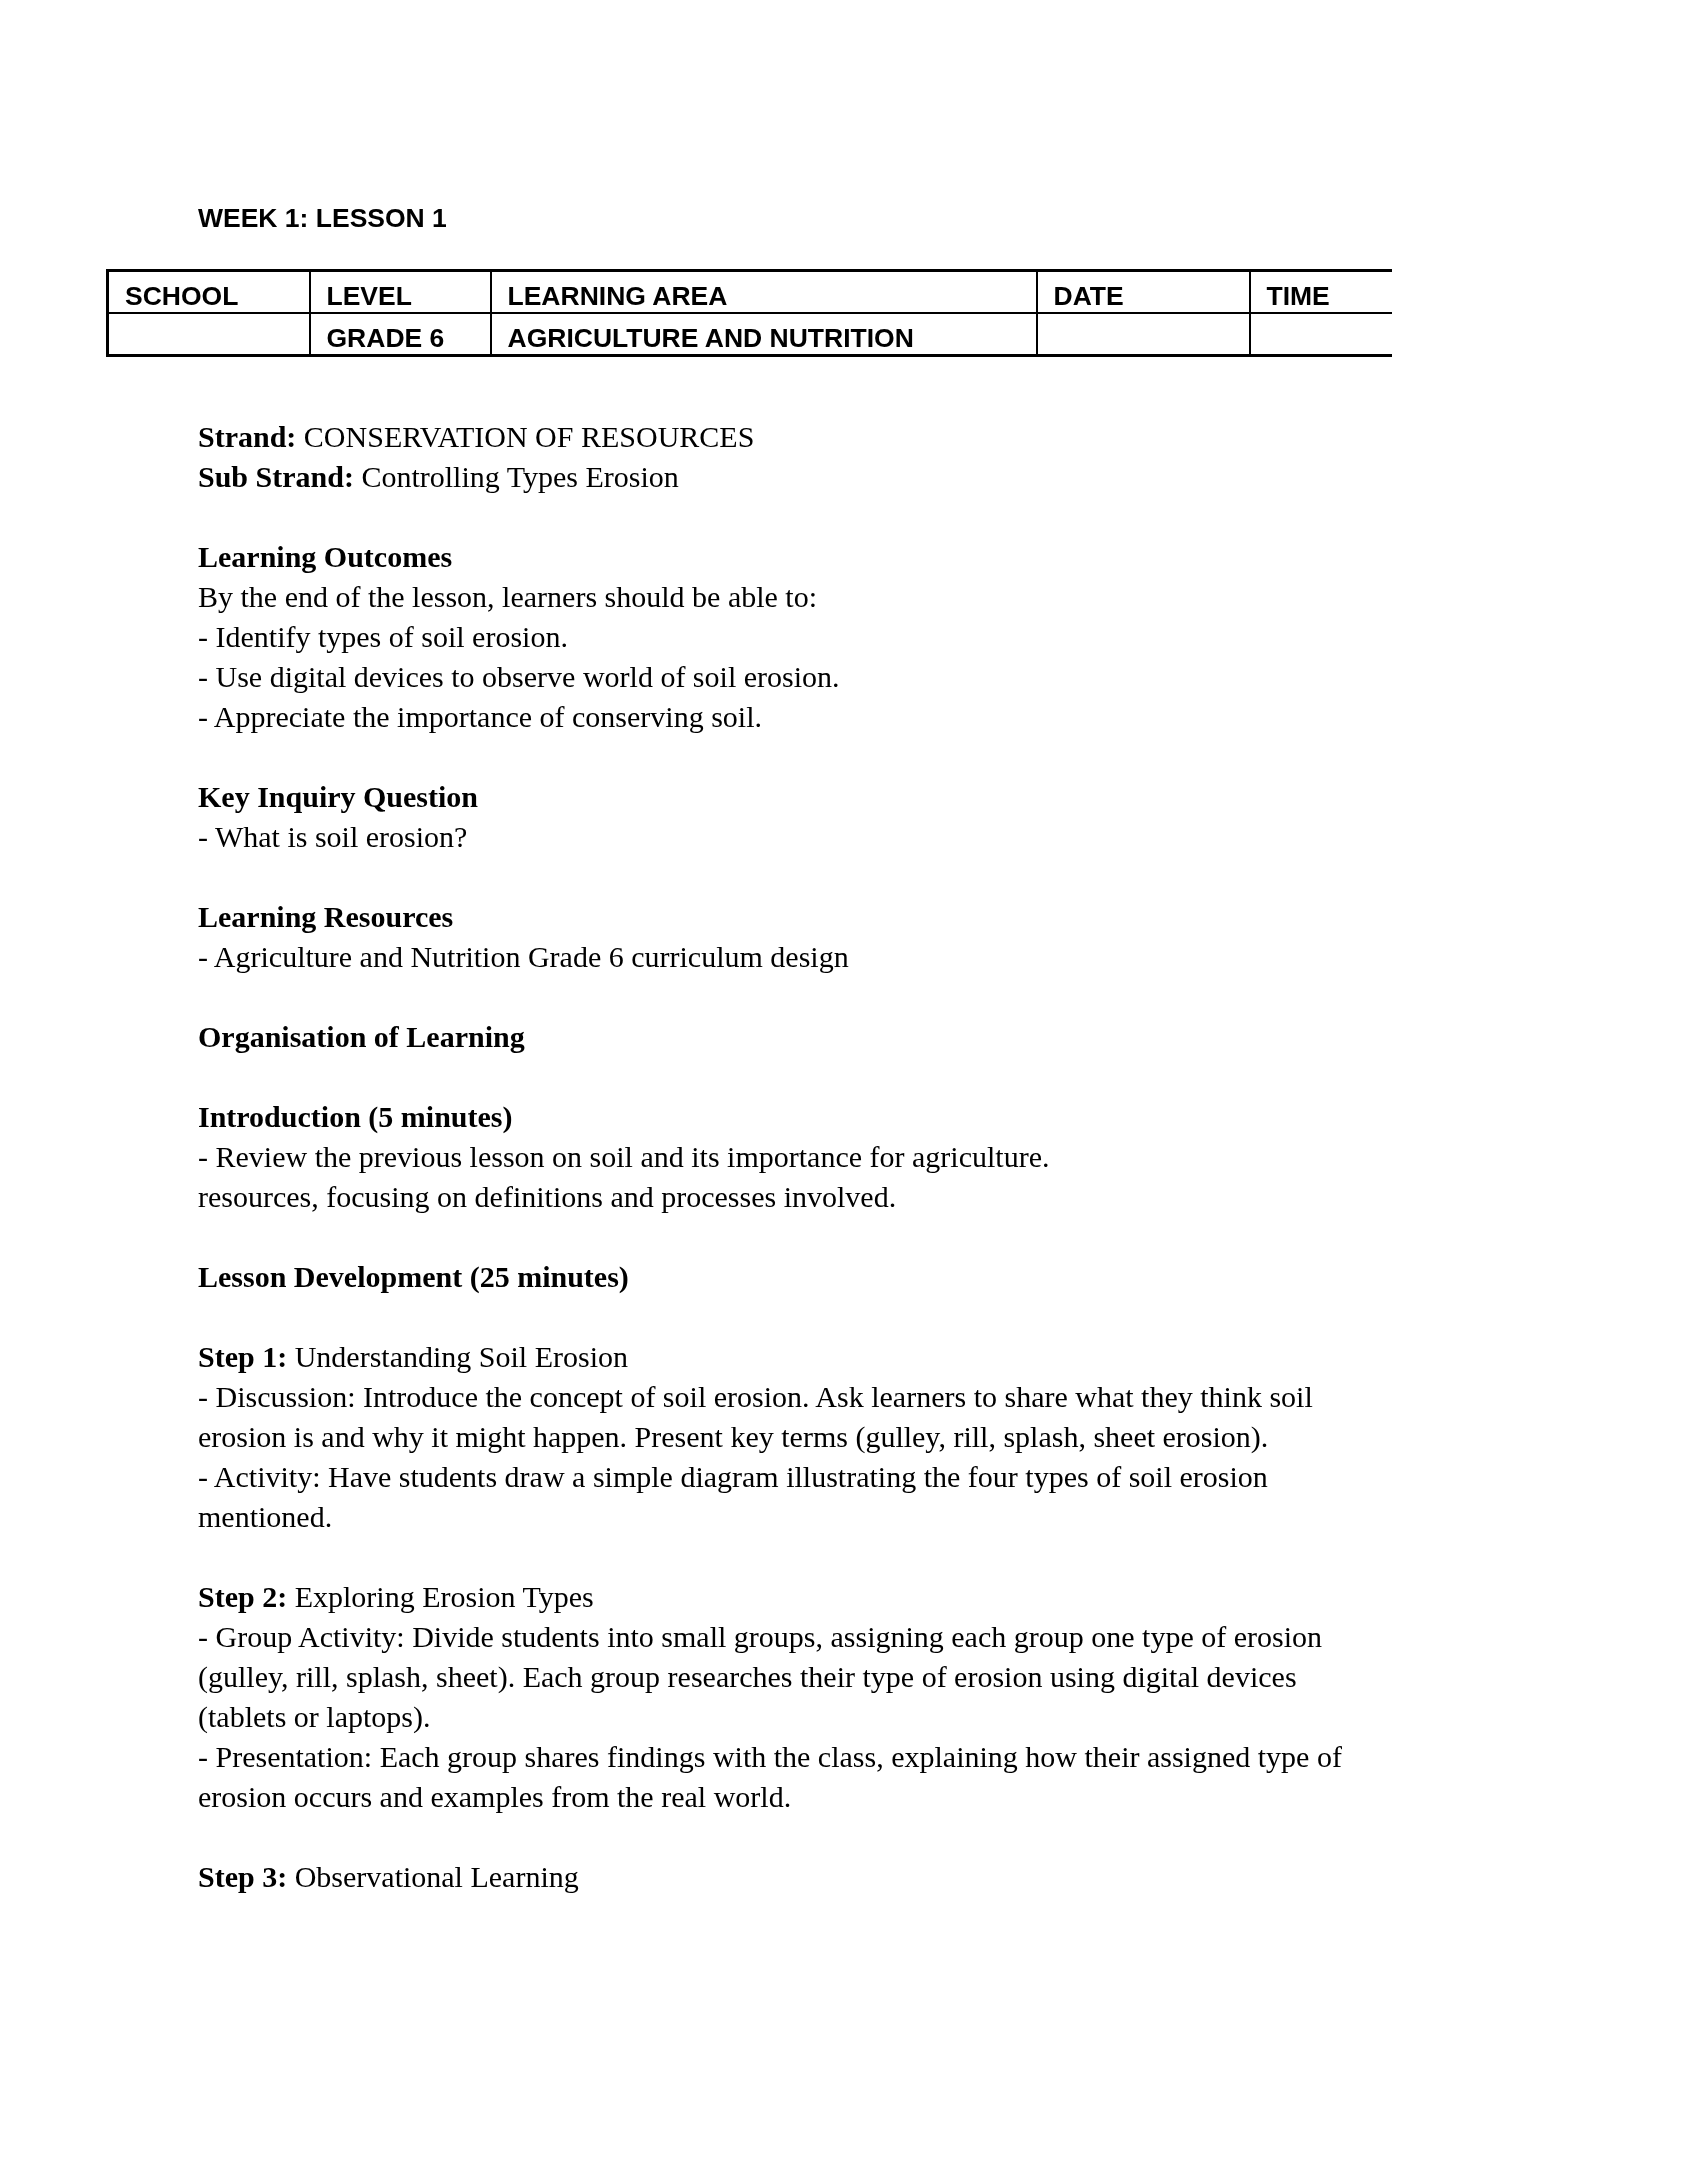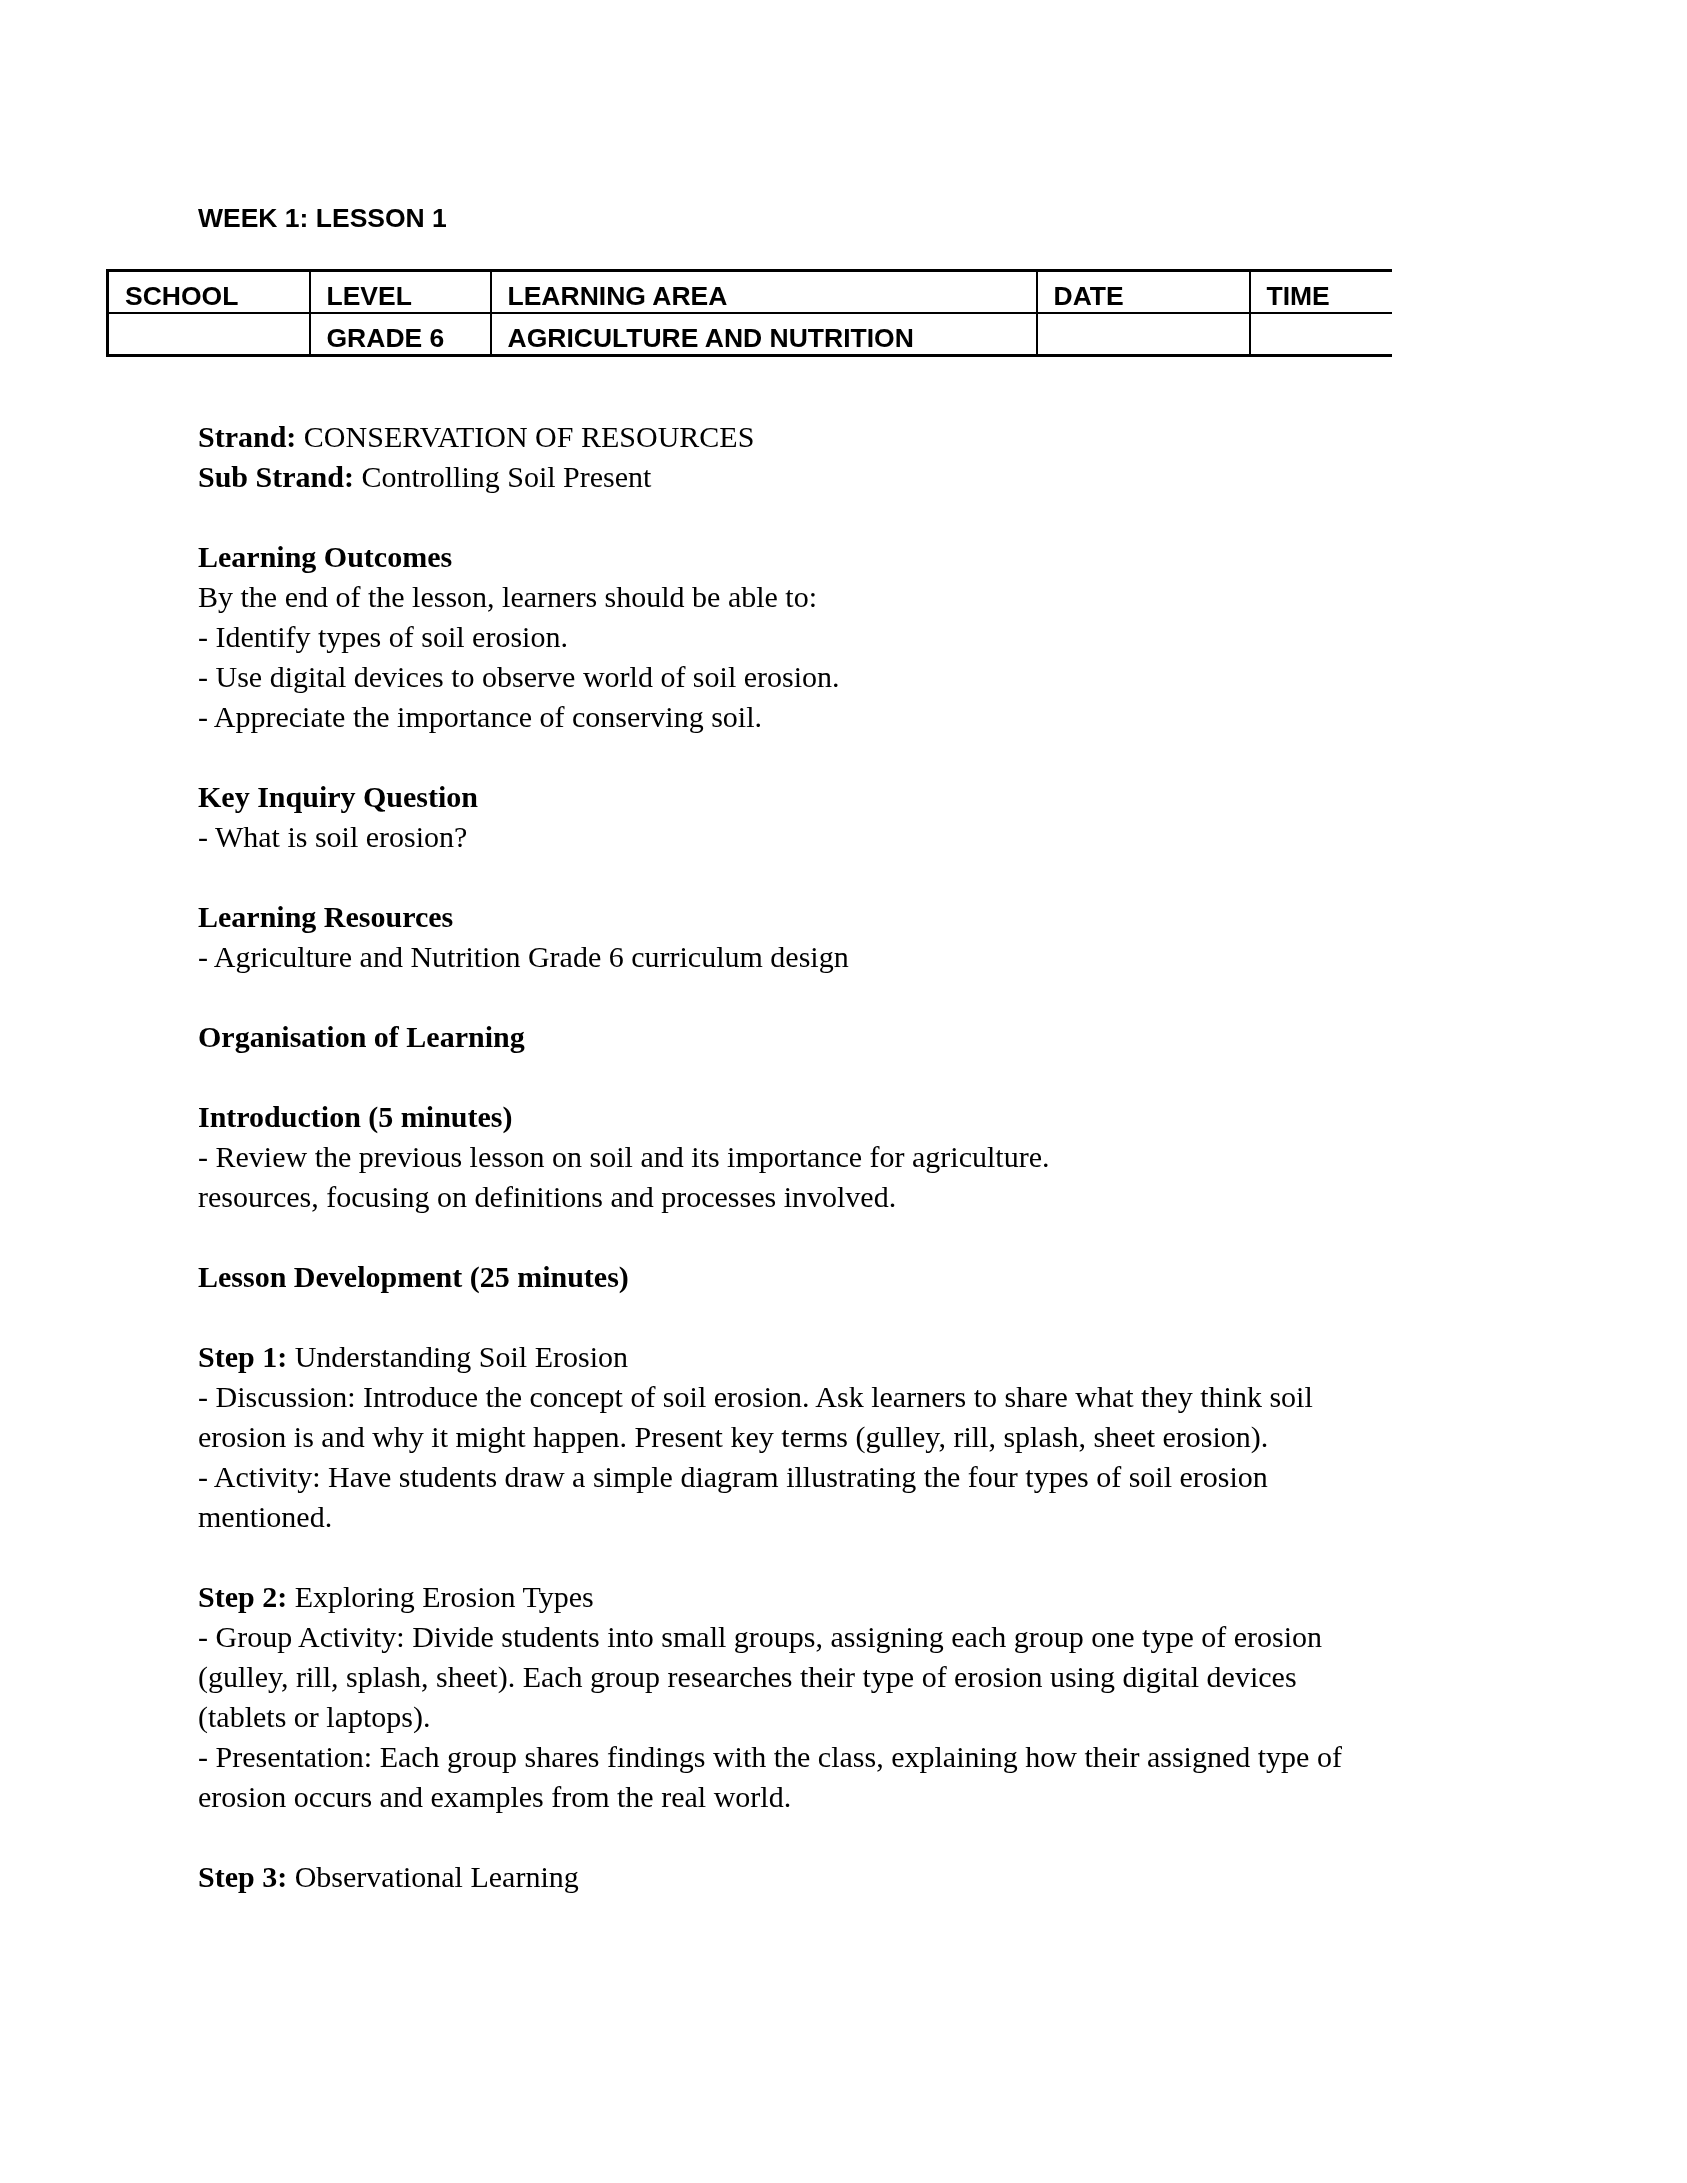--- a/index.html
+++ b/index.html
@@ -92,21 +92,21 @@
       <td class="c-area">AGRICULTURE AND NUTRITION</td>
       <td></td>
       <td></td>
       <td></td>
     </tr>
   </tbody>
     </table>
 
   <div class="body-text">
     <div class="line"><span class="b">Strand:</span><span> CONSERVATION OF RESOURCES</span></div>
-    <div class="line"><span class="b">Sub Strand:</span><span> Controlling Soil Present</span></div>
+    <div class="line"><span class="b">Sub Strand:</span><span> Controlling Types Erosion</span></div>
     <div class="line"><span class="b"></span><span></span></div>
     <div class="line"><span class="b">Learning Outcomes</span><span></span></div>
     <div class="line"><span class="b"></span><span>By the end of the lesson, learners should be able to:</span></div>
     <div class="line"><span class="b"></span><span>- Identify types of soil erosion.</span></div>
     <div class="line"><span class="b"></span><span>- Use digital devices to observe world of soil erosion.</span></div>
     <div class="line"><span class="b"></span><span>- Appreciate the importance of conserving soil.</span></div>
     <div class="line"><span class="b"></span><span></span></div>
     <div class="line"><span class="b">Key Inquiry Question</span><span></span></div>
     <div class="line"><span class="b"></span><span>- What is soil erosion?</span></div>
     <div class="line"><span class="b"></span><span></span></div>

